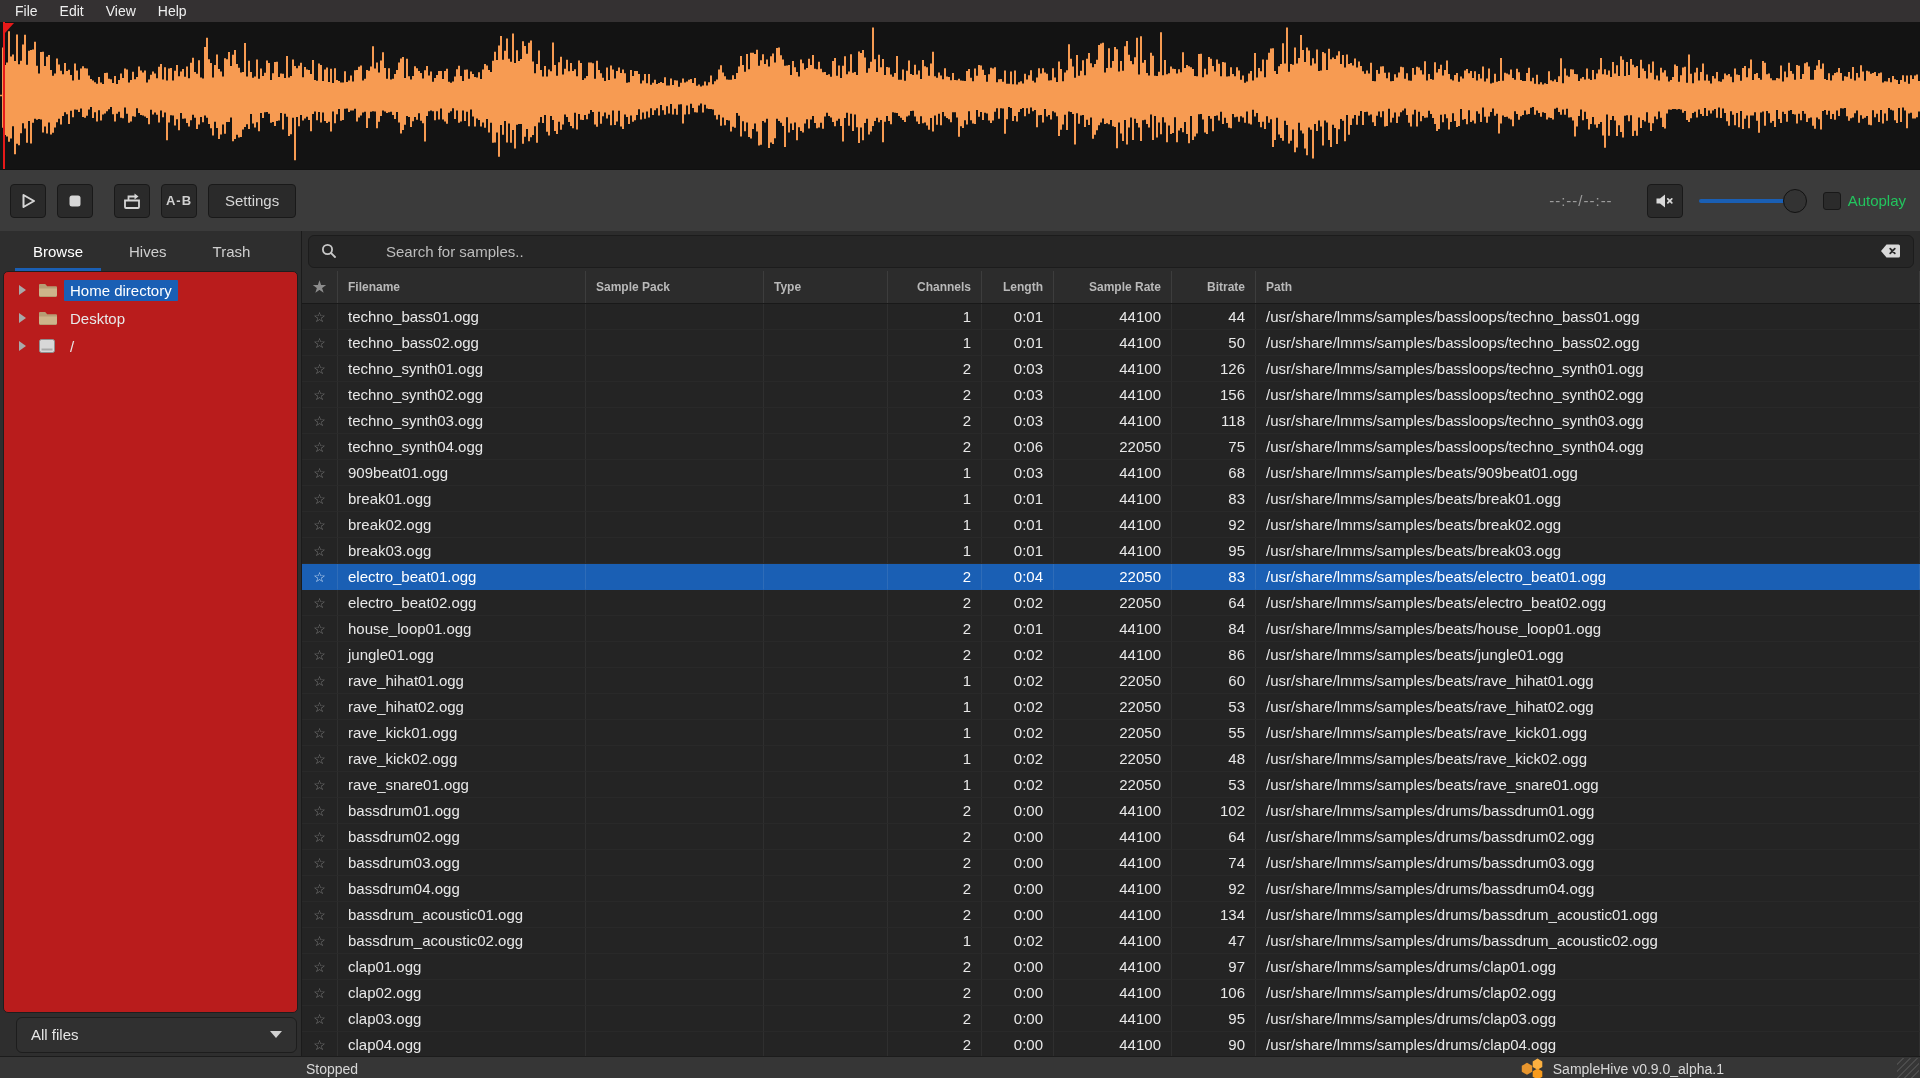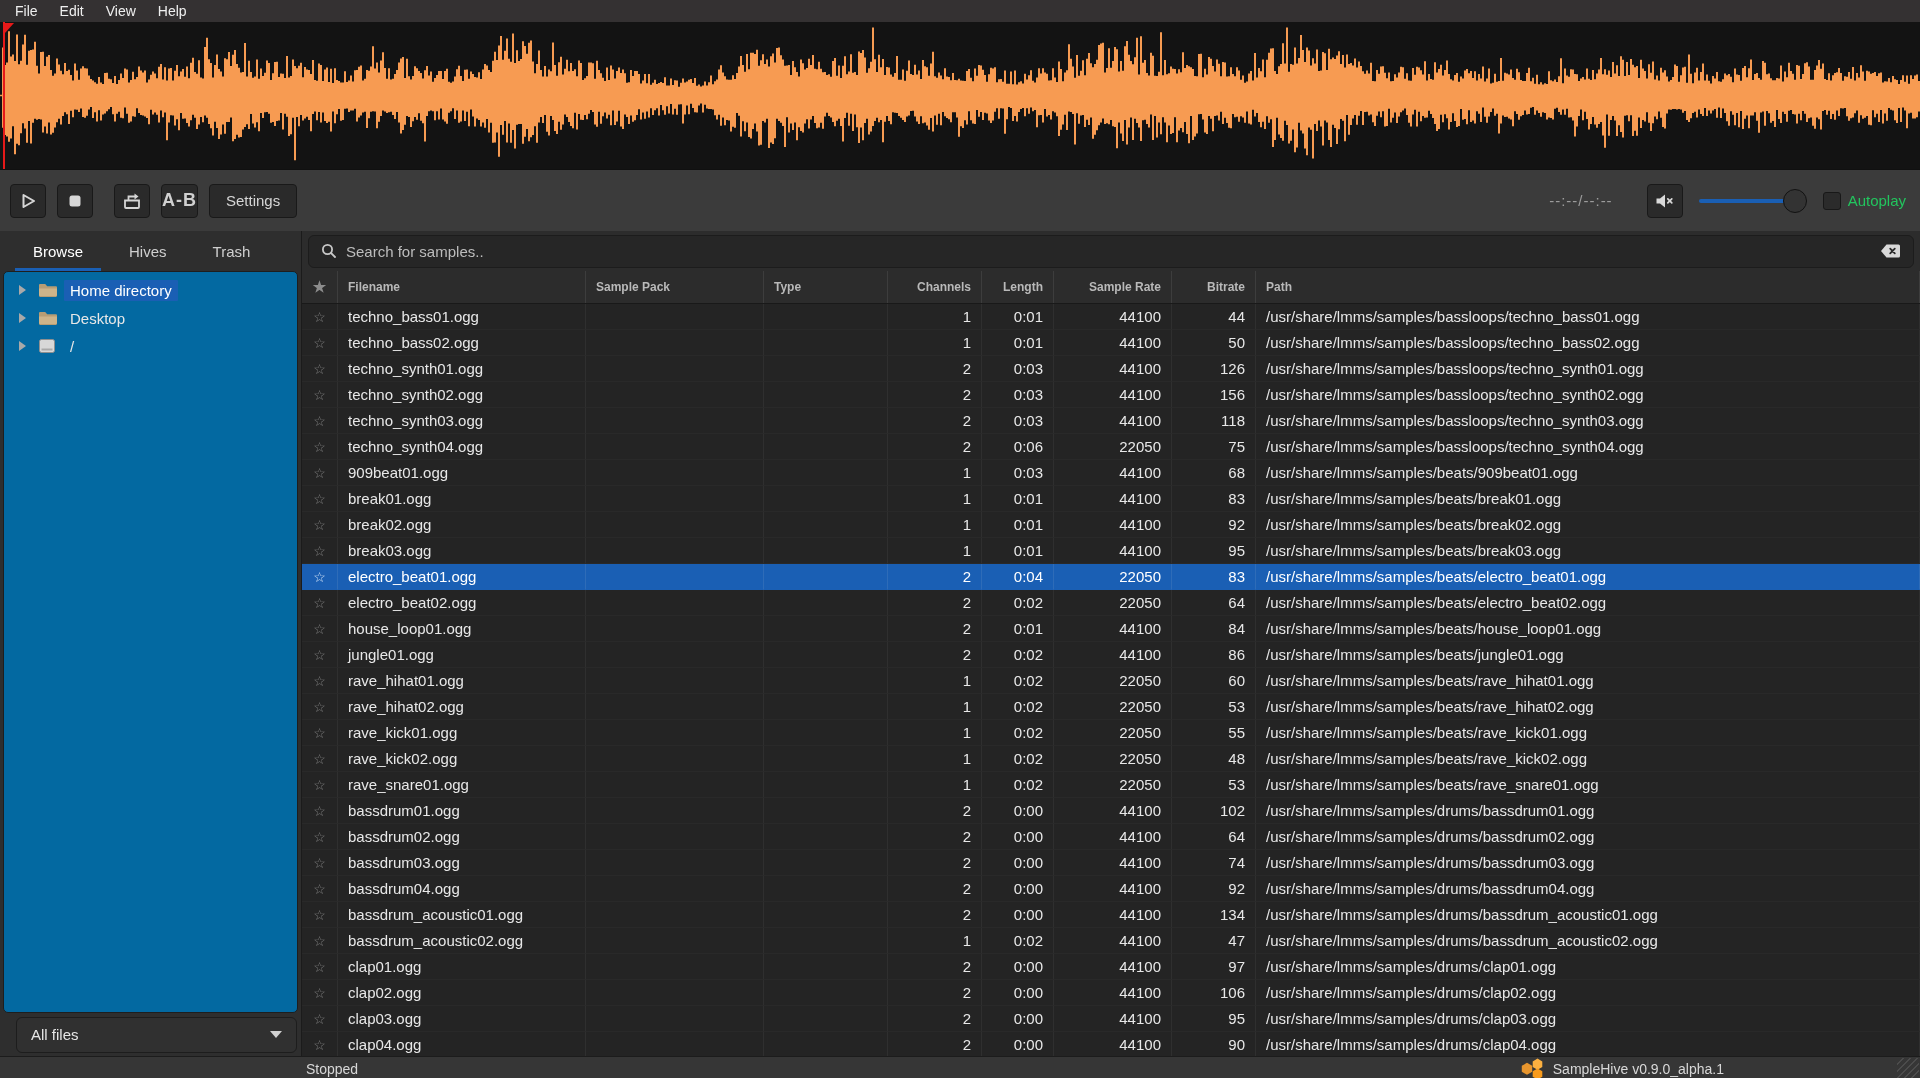--- a/index.html
+++ b/index.html
@@ -14,53 +14,53 @@
   .wavepanel{position:relative;height:147px;background:#131313;border-bottom:1px solid #101010;}
   .wavepanel svg{position:absolute;inset:0;}
   .playhead{position:absolute;left:3px;top:0;bottom:0;width:2px;}
   .playhead-flag{position:absolute;left:5px;top:1px;width:0;height:0;border-bottom:10px solid transparent;}
 
   
   .toolbar{height:61px;background:#3b3b3b;display:flex;align-items:center;padding:0 10px;box-sizing:border-box;}
   .tbtn{height:34px;min-width:36px;background:#2a2a2a;border:1px solid #191919;border-radius:4px;
         margin-right:11px;display:flex;align-items:center;justify-content:center;box-sizing:border-box;color:#d6d6d6;}
   .tbtn.text{padding:0 16px;font-size:15px;}
-  .ab-glyph{font-size:18px;font-weight:bold;letter-spacing:1px;color:#d0d0d0;}
+  .ab-glyph{font-size:13px;font-weight:bold;letter-spacing:1px;color:#d0d0d0;}
   .spacer{flex:1;}
   .time{color:#9c9c9c;font-size:15px;margin-right:34px;letter-spacing:1px;}
   .vol{position:relative;width:108px;height:26px;margin:0 0 0 16px;}
   .vol-track{position:absolute;left:0;right:6px;top:11px;height:4px;border-radius:2px;}
   .vol-knob{position:absolute;right:0;top:1px;width:24px;height:24px;border-radius:50%;
             background:#333333;border:1px solid #121212;box-sizing:border-box;}
   .chk{width:16px;height:16px;background:#2b2b2b;border:1px solid #181818;border-radius:3px;margin:0 7px 0 16px;}
   .autoplay-label{font-size:15px;color:#22c55e;margin-right:4px;}
 
   
   .content{display:flex;height:825px;}
   .leftpanel{width:302px;background:#2e2e2e;border-right:1px solid #1b1b1b;box-sizing:border-box;
              display:flex;flex-direction:column;}
   .tabs{height:40px;display:flex;padding-left:10px;}
   .tab{display:flex;align-items:center;padding:0 23px;font-size:15px;color:#cfcfcf;position:relative;}
   .tab.active{color:#ffffff;}
   .tab.active::after{content:"";position:absolute;left:5px;right:5px;bottom:0;height:3px;background:var(--accent);}
-  .treebox{flex:1;background:#0369a1;border:1px solid #1e1e1e;border-radius:5px;margin:0 3px;padding-top:4px;overflow:hidden;}
+  .treebox{flex:1;background:#b91c1c;border:1px solid #1e1e1e;border-radius:5px;margin:0 3px;padding-top:4px;overflow:hidden;}
   .tree-item{height:28px;display:flex;align-items:center;font-size:15px;color:#e8e8e8;}
   .expander{width:0;height:0;border-left:7px solid #a9a9a9;border-top:5px solid transparent;border-bottom:5px solid transparent;margin-left:15px;flex:none;}
   .ticon{margin-left:12px;width:20px;height:16px;flex:none;display:flex;}
   .tlabel{margin-left:6px;padding:2px 6px;border-radius:1px;white-space:nowrap;}
   .tree-item.selected .tlabel{background:var(--accent);color:#fff;}
   .filter-row{height:43px;display:flex;align-items:center;padding:0 4px;margin-left:12px;}
   .combo{flex:1;height:36px;background:#303030;border:1px solid #1d1d1d;border-radius:6px;
          display:flex;align-items:center;padding:0 14px;font-size:15px;color:#e6e6e6;box-sizing:border-box;}
   .combo-arrow{margin-left:auto;width:0;height:0;border-top:7px solid #d0d0d0;border-left:6px solid transparent;border-right:6px solid transparent;}
 
   .rightpanel{flex:1;display:flex;flex-direction:column;background:#242424;min-width:0;}
   .searchrow{height:40px;background:#2c2c2c;display:flex;align-items:center;padding:0 6px;flex:none;}
   .searchbox{flex:1;height:33px;background:#262626;border:1px solid #1c1c1c;border-radius:6px;
-             display:flex;align-items:center;padding:0 12px;box-sizing:border-box;}
+             display:flex;align-items:center;padding:0 12px;box-sizing:border-box;gap:40px;}
   .search-ph{color:#bdbdbd;font-size:15px;margin-left:9px;flex:1;}
 
   .grid{display:grid;grid-template-columns:36px 248px 178px 124px 94px 72px 118px 84px minmax(0,1fr);}
   .theader{height:32px;background:#2c2c2c;border-bottom:1px solid #191919;flex:none;}
   .th{display:flex;align-items:center;padding:0 10px;border-right:1px solid #3d3d3d;
       font-weight:bold;font-size:12px;color:#b9b9b9;white-space:nowrap;overflow:hidden;box-sizing:border-box;}
   .th.num{justify-content:flex-end;}
   .th.star{justify-content:center;color:#8d8d8d;padding:0;font-size:15px;}
   .tbody{flex:1;overflow:hidden;}
   .trow{height:26px;font-size:15px;background:#242424;}

